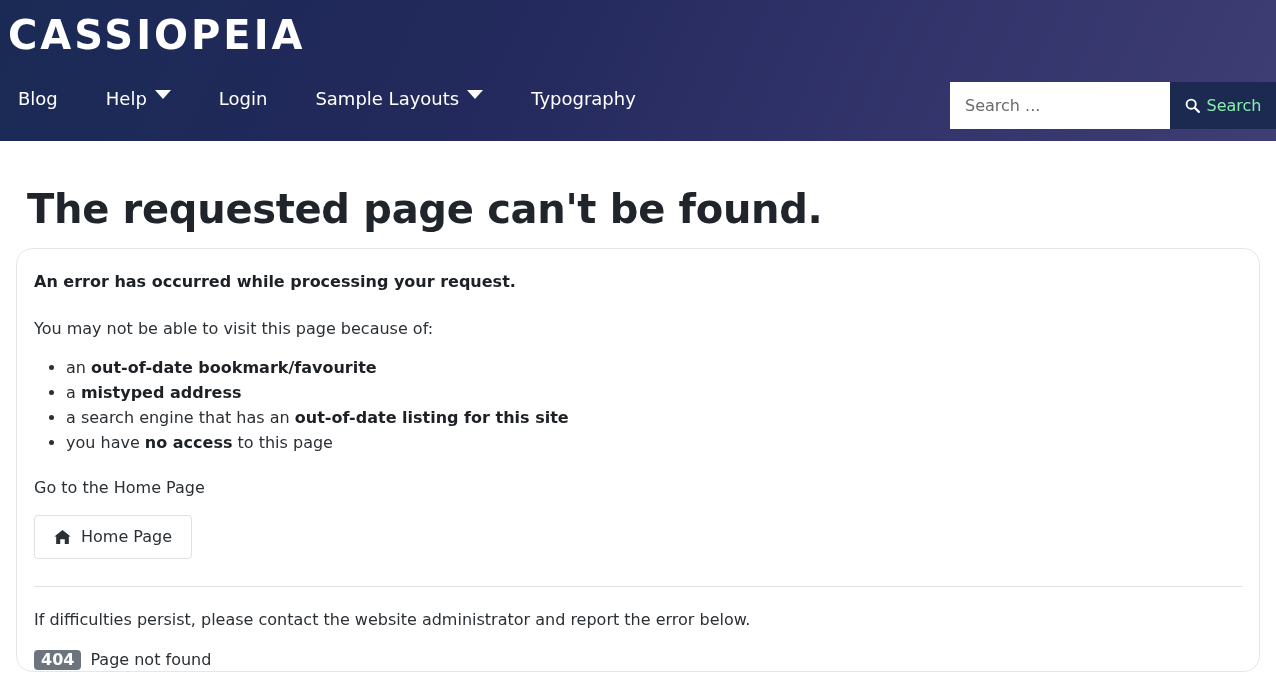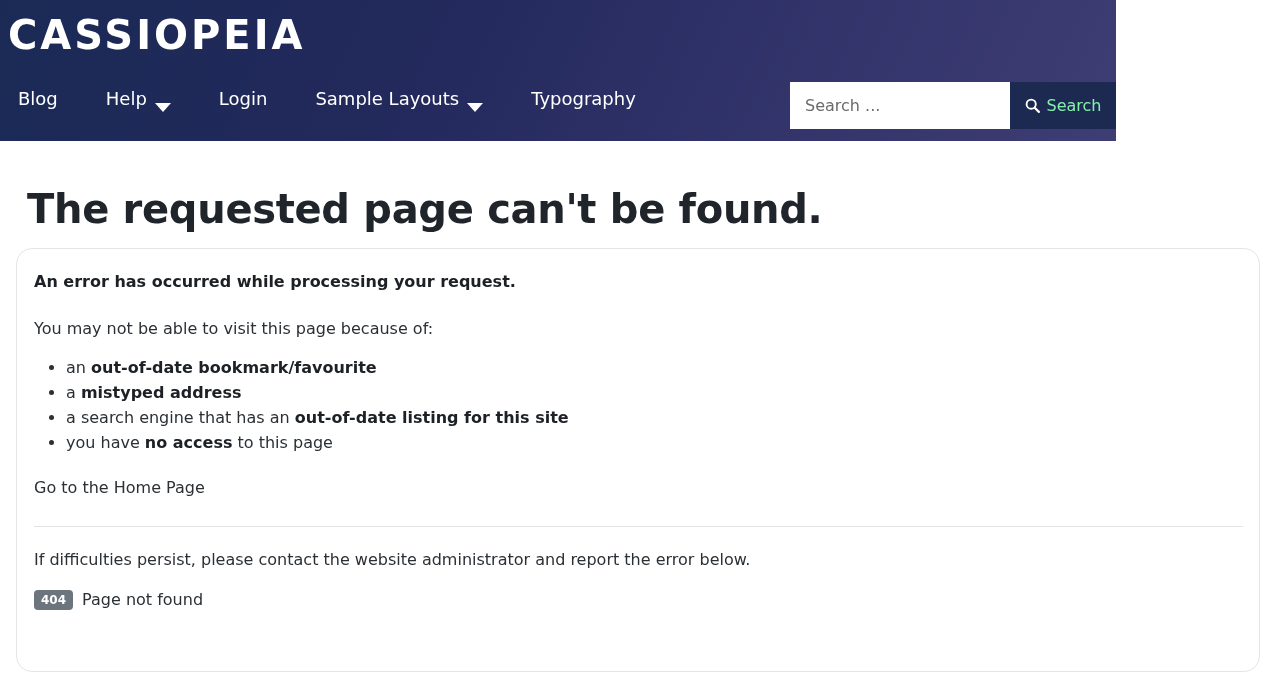--- a/index.html
+++ b/index.html
@@ -9,21 +9,21 @@
     width: 1276px;
     height: 678px;
     background: #ffffff;
     font-family: "DejaVu Sans", sans-serif;
     overflow: hidden;
   }
 
   
   .site-header {
     position: relative;
-    width: 1116px;
+    width: 1276px;
     height: 141px;
     background: linear-gradient(115deg, #1a2a55 0%, #23295c 38%, #2e3167 62%, #3e3d74 100%);
     overflow: hidden;
   }
   .brand {
     position: absolute;
     left: 8px;
     top: 9px;
     color: #ffffff;
     font-size: 40px;
@@ -37,21 +37,21 @@
   .navbar {
     position: absolute;
     left: 18px;
     top: 88px;
     display: flex;
     align-items: center;
     gap: 0px;
   }
   .nav-item {
     display: flex;
-    align-items: flex-end;
+    align-items: flex-start;
     gap: 8px;
     color: #ffffff;
     font-size: 18px;
     line-height: 22px;
     padding: 0 24px 0 0;
     margin-right: 24px;
     white-space: nowrap;
     cursor: pointer;
     text-decoration: none;
   }
@@ -196,21 +196,21 @@
   .code-row {
     margin: 18px 0 0 0;
     display: flex;
     align-items: center;
     gap: 9px;
   }
   .badge-404 {
     display: inline-block;
     background: #6c757d;
     color: #ffffff;
-    font-size: 12px;
+    font-size: 16px;
     font-weight: bold;
     border-radius: 4px;
     padding: 4px 7px 4px 7px;
     line-height: 12px;
   }
   .code-msg {
     font-size: 16px;
     line-height: 22px;
     color: #2b3035;
   }
@@ -272,20 +272,28 @@
       <li>
         <span>a search engine that has an </span><b>out-of-date listing for this site</b><span></span>
       </li>
       <li>
         <span>you have </span><b>no access</b><span> to this page</span>
       </li>
     </ul>
 
     <p class="home-lead">Go to the Home Page</p>
 
+    <button class="home-btn">
+      <span>
+        <svg width="17" height="16" viewBox="0 0 18 16" xmlns="http://www.w3.org/2000/svg">
+          <path d="M9 0.6 L0.4 7.6 L2.3 7.6 L2.3 15.4 L6.6 15.4 L6.6 10.4 L11.4 10.4 L11.4 15.4 L15.7 15.4 L15.7 7.6 L17.6 7.6 Z" fill="#2b3035"></path>
+        </svg>
+      </span>
+      <span>Home Page</span>
+    </button>
 
     <hr class="divider">
 
     <p class="persist">If difficulties persist, please contact the website administrator and report the error below.</p>
 
     <div class="code-row">
       <span class="badge-404">404</span>
       <span class="code-msg">Page not found</span>
     </div>
   </div>

